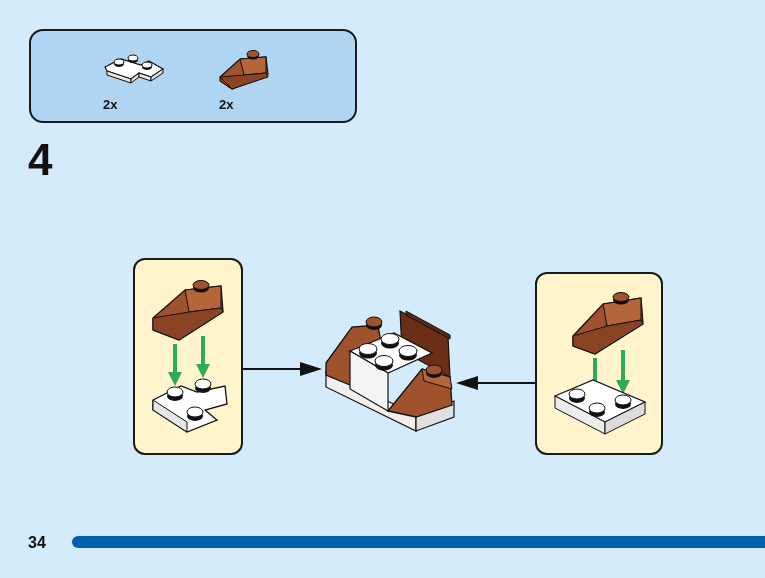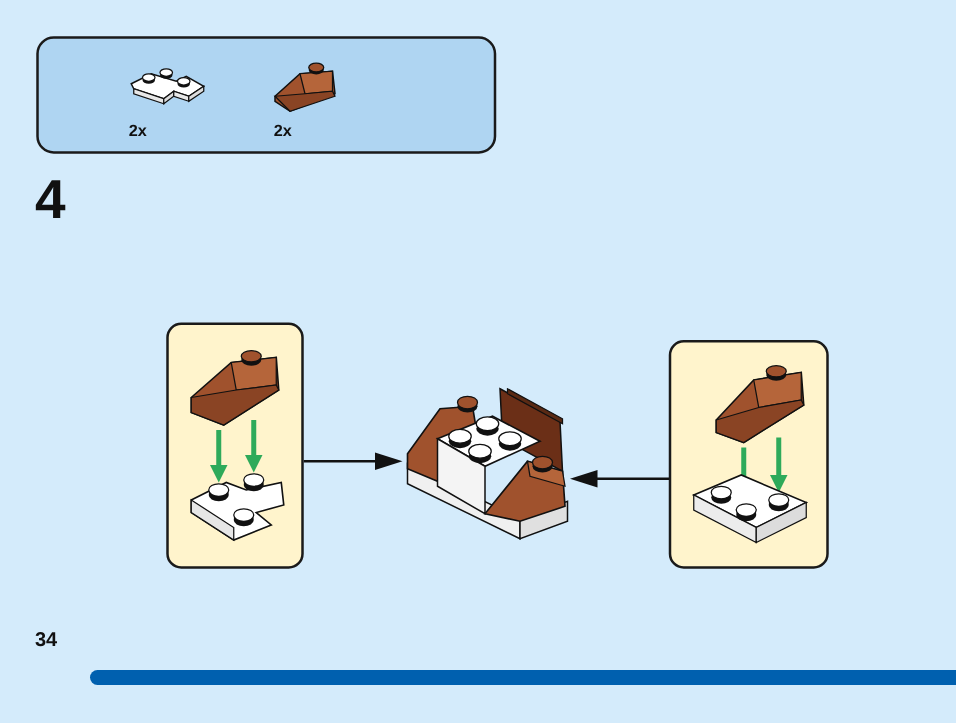--- a/index.html
+++ b/index.html
@@ -1,23 +1,23 @@
 <!DOCTYPE html>
 <html><head>
 <meta charset="utf-8">
 <style>
   html,body{margin:0;padding:0;}
   body{width:765px;height:578px;background:#d4ebfb;position:relative;overflow:hidden;font-family:"Liberation Sans",sans-serif;}
-  .parts-box{position:absolute;left:29px;top:29px;width:368px;height:94px;background:#afd5f2;border:2px solid #1a1a1a;border-radius:14px;box-sizing:border-box;}
+  .parts-box{position:absolute;left:29px;top:29px;width:328px;height:94px;background:#afd5f2;border:2px solid #1a1a1a;border-radius:14px;box-sizing:border-box;}
   .qty{position:absolute;font-weight:bold;font-size:13px;color:#111;}
   .step-number{position:absolute;left:28px;top:138px;font-size:44px;font-weight:bold;color:#111;line-height:1;}
   .sub-panel{position:absolute;background:#fff4cc;border:2px solid #1a1a1a;border-radius:12px;box-sizing:border-box;}
   .connector{position:absolute;height:2px;background:#111;}
   .arrowhead{position:absolute;width:0;height:0;border-top:7px solid transparent;border-bottom:7px solid transparent;}
-  .page-number{position:absolute;left:28px;top:504px;font-size:16px;font-weight:bold;color:#111;}
+  .page-number{position:absolute;left:28px;top:534px;font-size:16px;font-weight:bold;color:#111;}
   .page-bar{position:absolute;left:72px;top:536px;width:700px;height:12px;background:#0060af;border-radius:6px 0 0 6px;}
   svg{position:absolute;overflow:visible;}
 </style>
 </head>
 <body>
 
 <div class="parts-box">
   <svg style="left:70px;top:20px;" width="70" height="40" viewBox="0 0 70 40">
     <polygon points="4,16 20,8 40,14 48,10 62,18 50,26 38,22 30,28 6,20" fill="#fff" stroke="#111" stroke-width="1.2"></polygon>
     <polygon points="6,20 30,28 30,32 6,24" fill="#e8e8e8" stroke="#111" stroke-width="1"></polygon>

